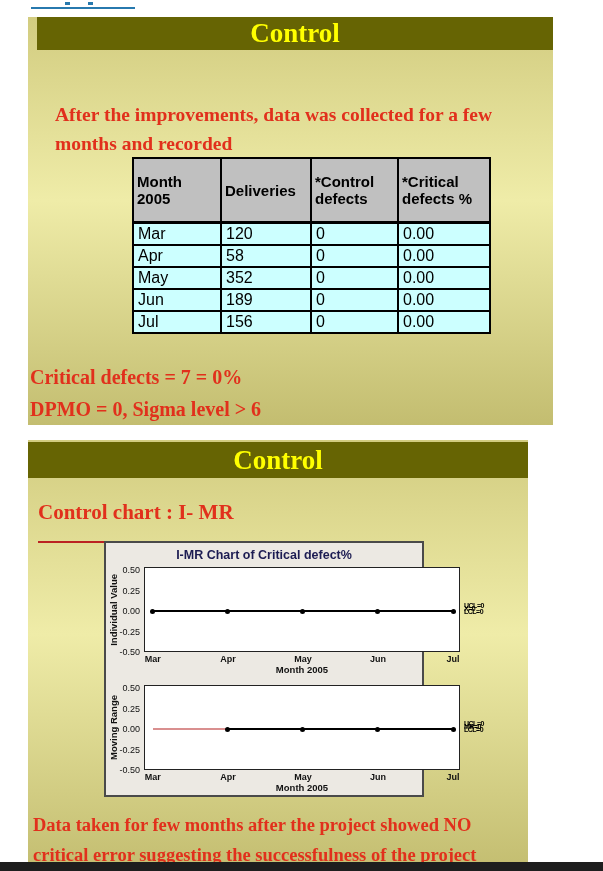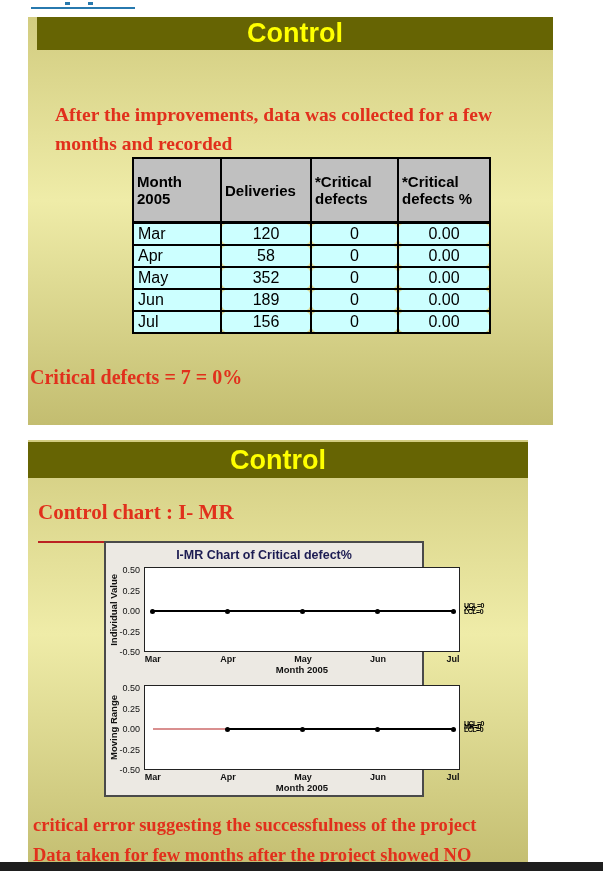--- a/index.html
+++ b/index.html
@@ -16,42 +16,42 @@
   .link-frag{position:absolute;bottom:2px;width:5px;height:3px;background:#2779ae;}
   
   .slide{
     position:absolute;
     background:linear-gradient(180deg,#d2cc80 0%, #efeca8 45%, #c3bd70 100%);
   }
   #slide1{left:28px;top:17px;width:525px;height:408px;}
   #slide2{left:28px;top:440px;width:500px;height:431px;}
   .titlebar{
     position:absolute;background:#666403;color:#ffff00;
-    font-family:Liberation Sans, sans-serif;font-weight:bold;text-align:center;
+    font-family:Liberation Serif, serif;font-weight:bold;text-align:center;
   }
   #slide1 .titlebar{left:9px;right:0;top:0;height:33px;font-size:27px;line-height:33px;}
   #slide2 .titlebar{left:0;right:0;top:2px;height:36px;font-size:27px;line-height:37px;}
   .red-text{color:#e1301c;font-family:"Liberation Serif", serif;font-weight:bold;}
   .textline{white-space:nowrap;}
   #intro{position:absolute;left:27px;top:55px;font-size:19.5px;line-height:29px;margin-top:28px;}
   #note1{position:absolute;left:2px;top:349px;font-size:20px;}
   #note2{position:absolute;left:2px;top:381px;font-size:20px;}
   
   #data-table{
     position:absolute;left:104px;top:140px;width:357px;
     border-collapse:collapse;table-layout:fixed;
     font-family:"Liberation Sans", sans-serif;color:#000;
   }
   #data-table th,#data-table td{border:2px solid #000;}
   #data-table th{
     background:#c0c0c0;font-size:15px;font-weight:bold;text-align:left;
     padding:2px 3px;vertical-align:middle;border-bottom:3px solid #000;height:58px;
   }
   #data-table td{background:#ccffff;font-size:16px;height:20px;padding:0 4px;}
-  .c-num{text-align:center;border-radius:8px;}
+  .c-num{text-align:left;}
   
   #chart-heading{
     position:absolute;left:10px;top:60px;font-size:21px;
     border-bottom:2px solid #b22;display:inline-block;padding-bottom:16px;
   }
   #figure{
     position:absolute;left:76px;top:101px;width:320px;height:256px;
     background:#ece9e3;border:2px solid #4a4a4a;box-sizing:border-box;
   }
   #fig-title{
@@ -100,21 +100,21 @@
     <colgroup>
         <col style="width:88px">
         <col style="width:90px">
         <col style="width:87px">
         <col style="width:92px">
       </colgroup>
     <thead>
       <tr>
         <th>Month 2005</th>
         <th>Deliveries</th>
-        <th>*Critical defects</th>
+        <th>*Control defects</th>
         <th>*Critical defects %</th>
       </tr>
     </thead>
     <tbody>
       <tr>
         <td>Mar</td>
         <td class="c-num">120</td>
         <td class="c-num">0</td>
         <td class="c-num">0.00</td>
       </tr>
@@ -139,20 +139,21 @@
       <tr>
         <td>Jul</td>
         <td class="c-num">156</td>
         <td class="c-num">0</td>
         <td class="c-num">0.00</td>
       </tr>
     </tbody>
   </table>
 
   <div id="note1" class="red-text textline">Critical defects = 7 = 0%</div>
+  <div id="note2" class="red-text textline">DPMO = 0, Sigma level &gt; 6</div>
 </div>
 
 <div class="slide" id="slide2">
   <div class="titlebar">
     <span>Control</span>
   </div>
 
   <div id="chart-heading" class="red-text textline">Control chart : I- MR</div>
 
   <div id="figure">
@@ -217,18 +218,18 @@
       <div class="anno">
           <div class="anno-line" style="top: 0px;">UCL=0</div>
           <div class="anno-line" style="top: 3px;">MR=0</div>
           <div class="anno-line" style="top: 6px;">LCL=0</div>
         </div>
       <div class="xlab">Month 2005</div>
     </div>
   </div>
 
   <div id="conclusion" class="red-text">
+    <div class="textline">Data taken for few months after the project showed NO</div>
     <div class="textline">critical error suggesting the successfulness of the project</div>
-    <div class="textline">Data taken for few months after the project showed NO</div>
   </div>
 </div>
 
 <div id="footer-bar"></div>
 
 </body></html>

